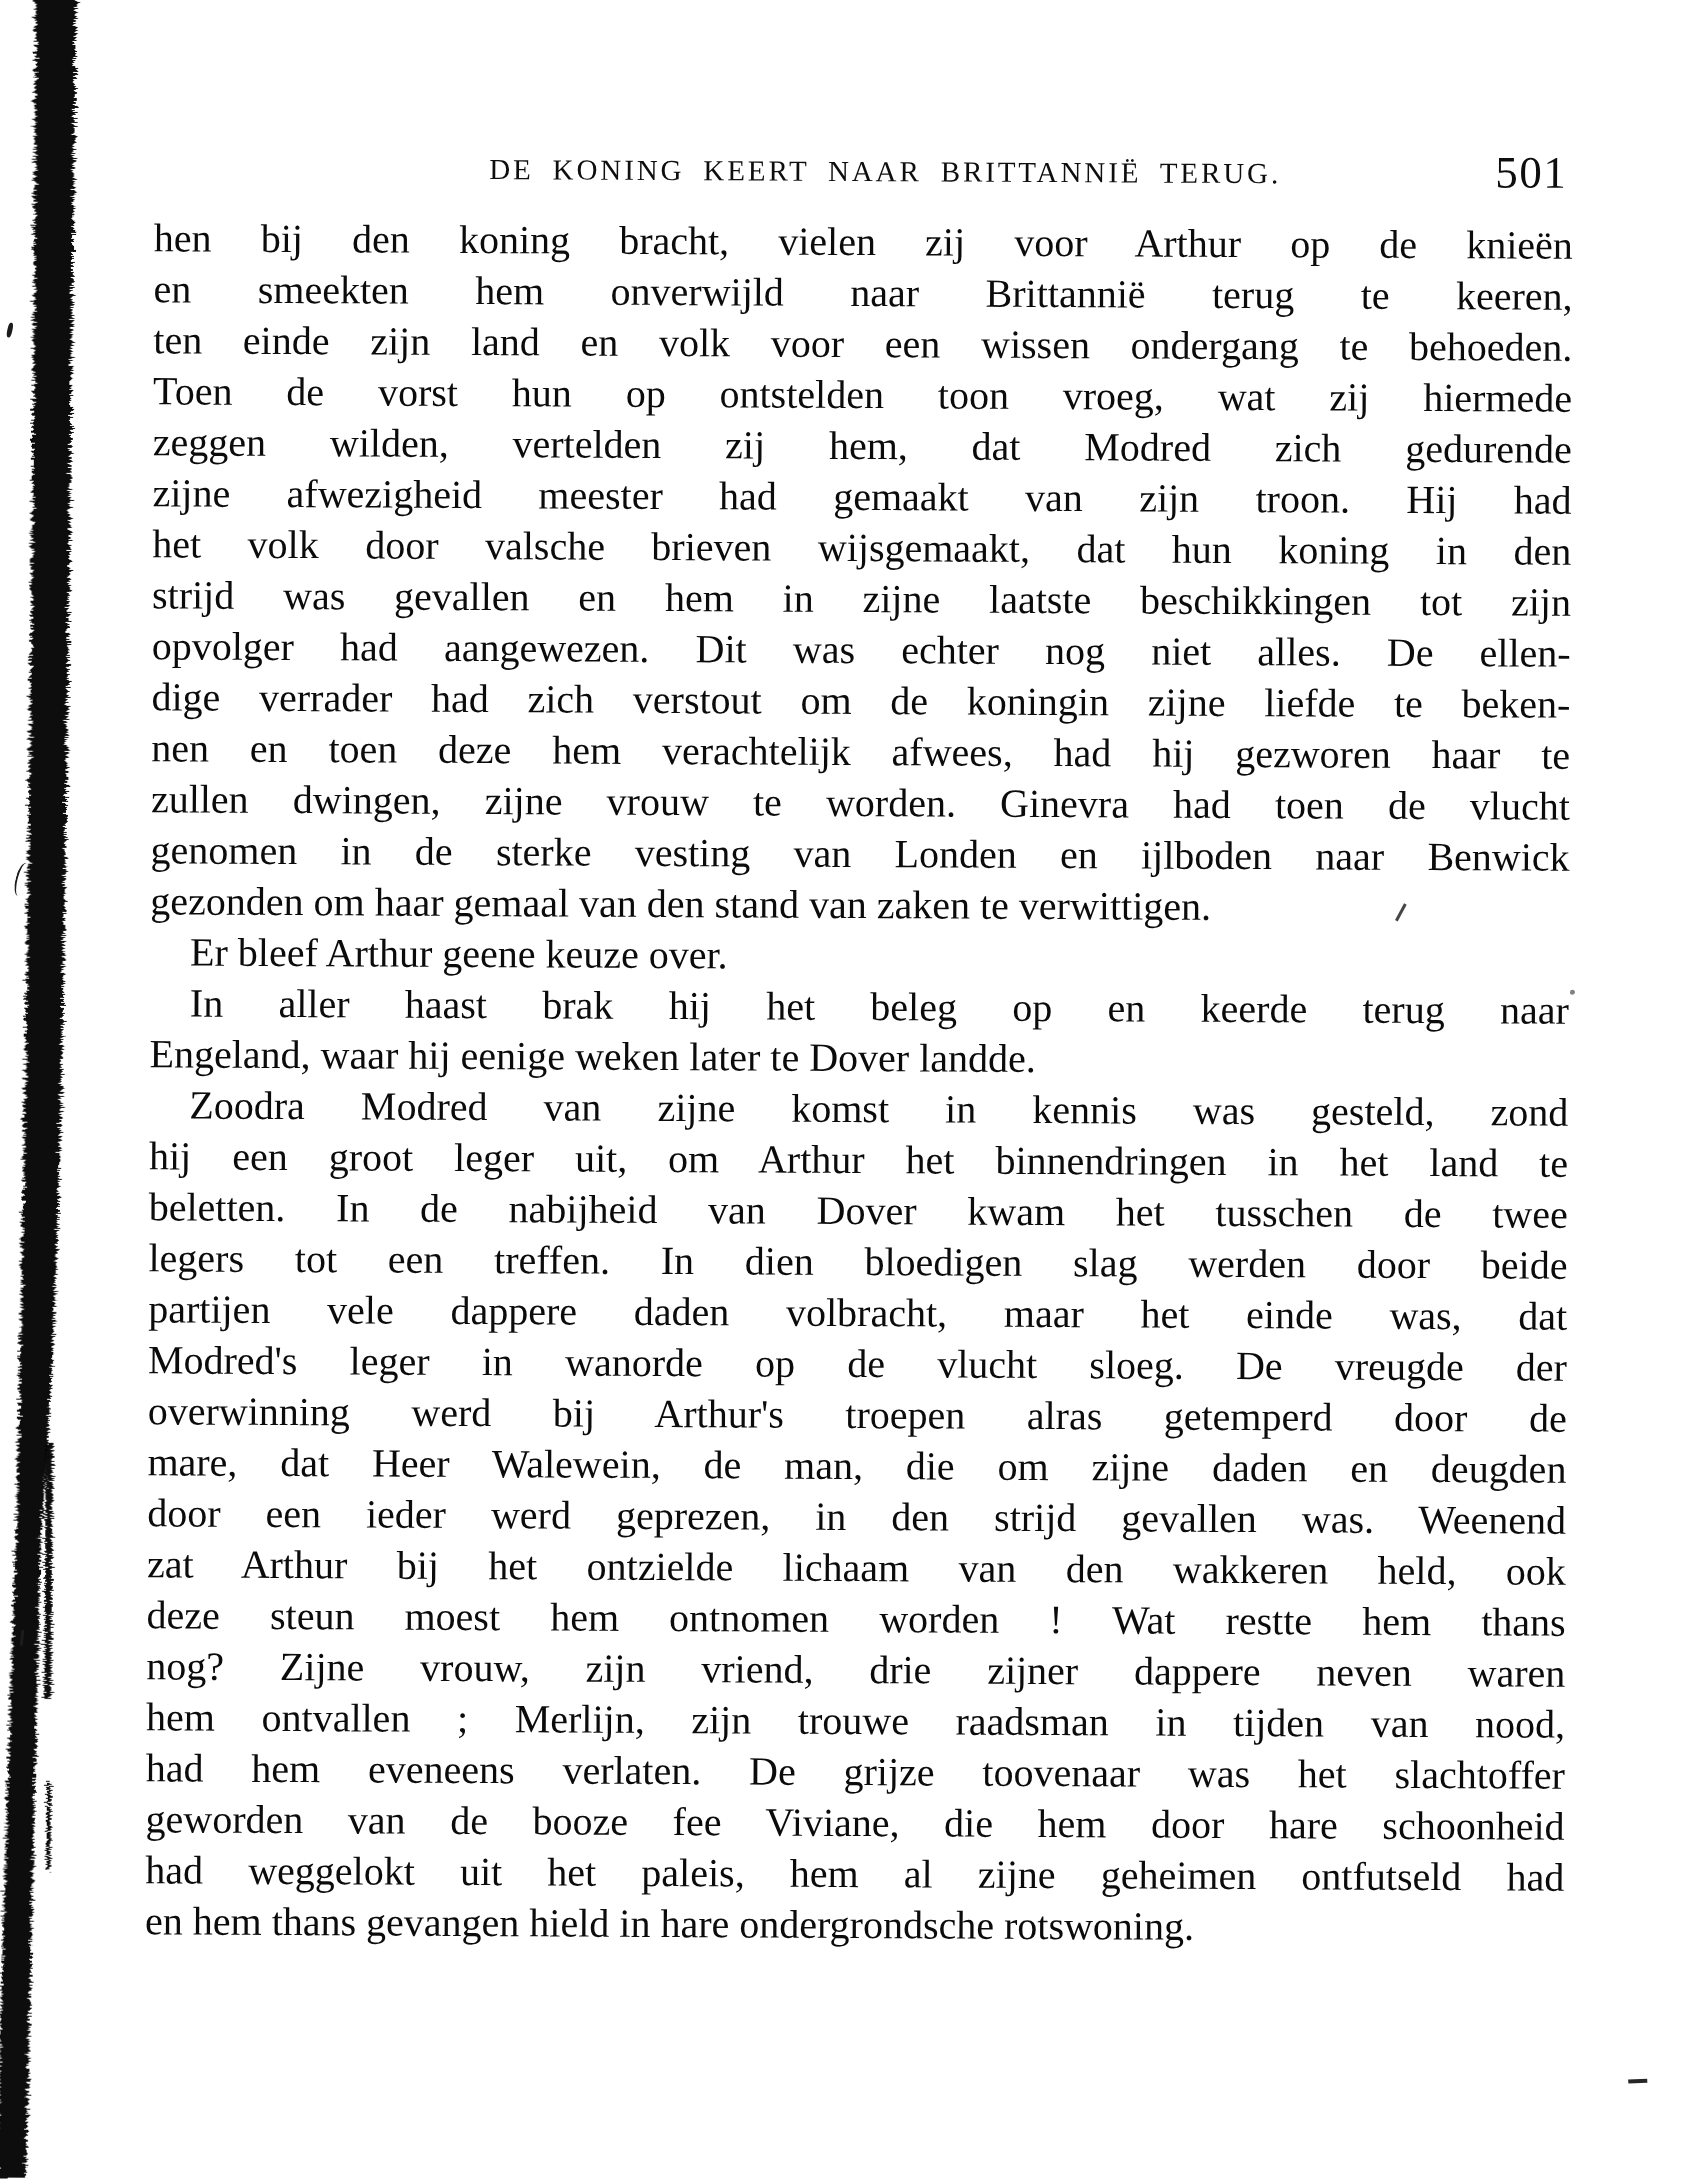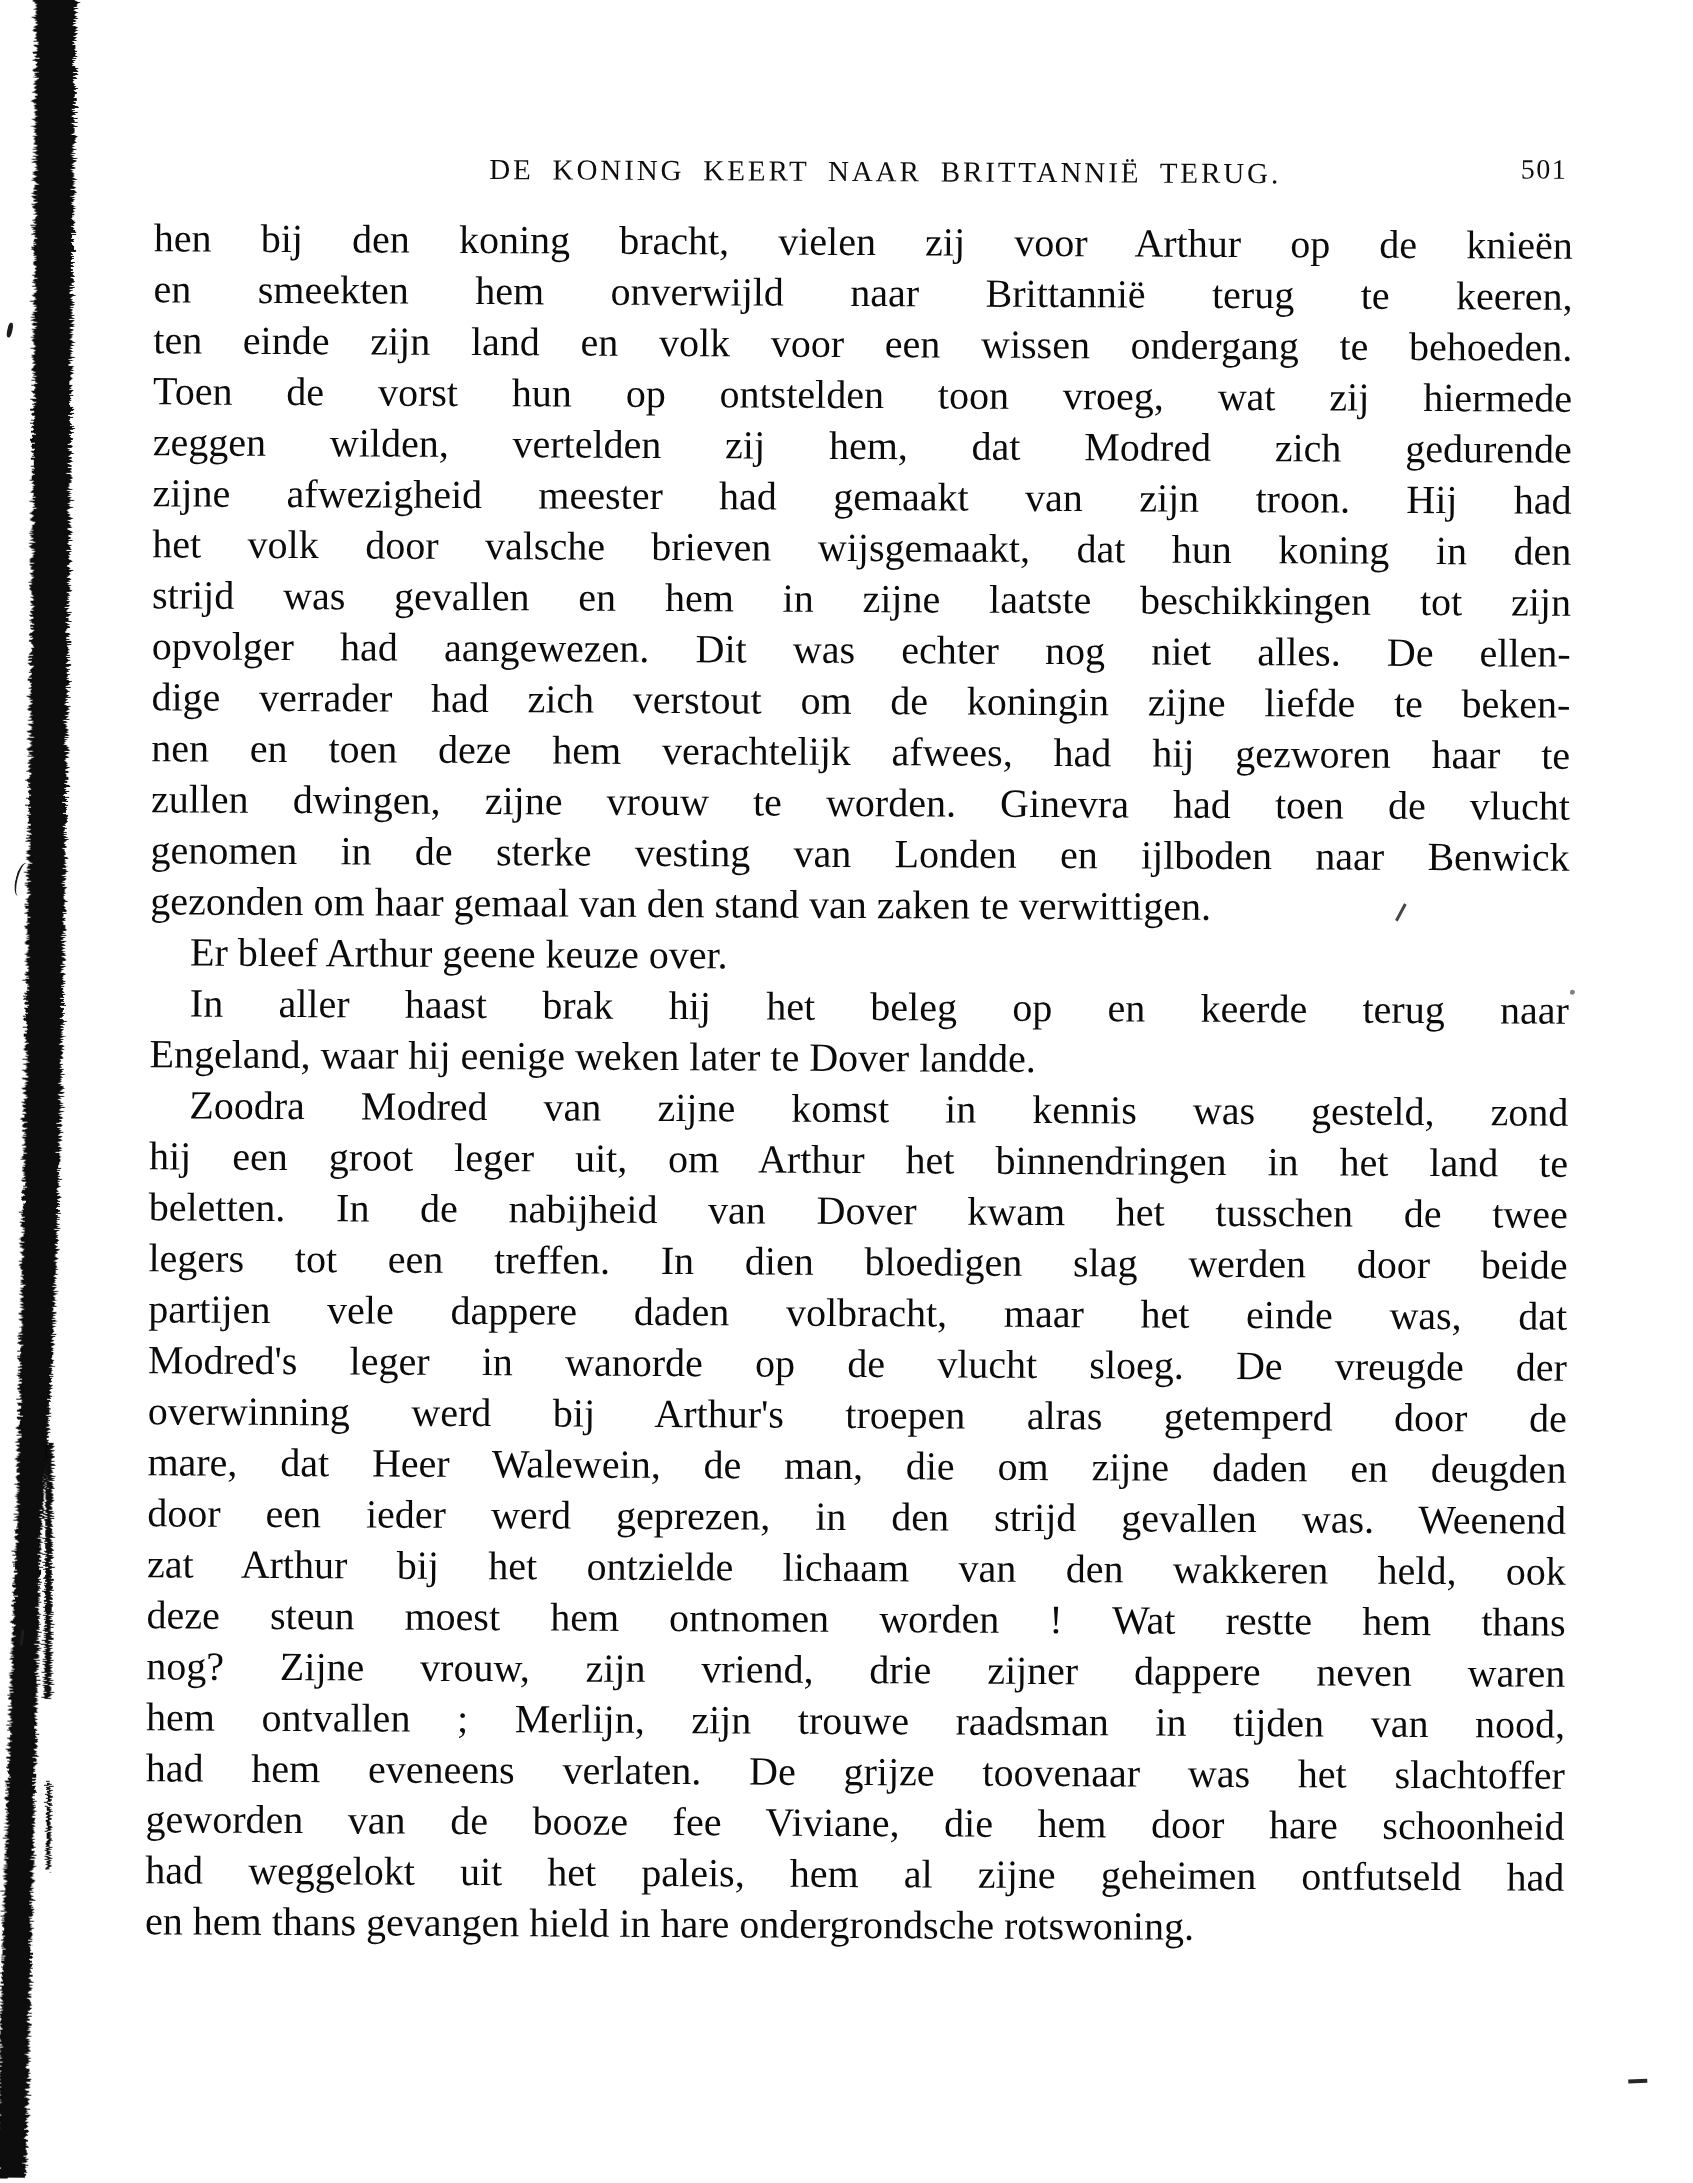--- a/index.html
+++ b/index.html
@@ -15,22 +15,22 @@
     transform:rotate(0.3deg);
     transform-origin:50% 45%;
     color:#0c0c0c;
   }
   .running-header{
     position:absolute;left:485px;top:155px;width:1083px;height:38px;
     font-size:29px;letter-spacing:2.9px;word-spacing:8.8px;
     white-space:nowrap;color:#0e0e0e;
   }
   .page-number{
-    position:absolute;right:131px;top:150px;
-    font-size:28px;letter-spacing:1.5px;color:#0e0e0e;
+    position:absolute;right:131px;top:143px;
+    font-size:45px;letter-spacing:1.5px;color:#0e0e0e;
   }
   .body-text{
     position:absolute;left:150px;top:216px;width:1419px;
     font-size:40px;line-height:51px;color:#0b0b0b;
   }
   .line{
     height:51px;
     text-align:justify;
     text-align-last:justify;
     white-space:normal;

